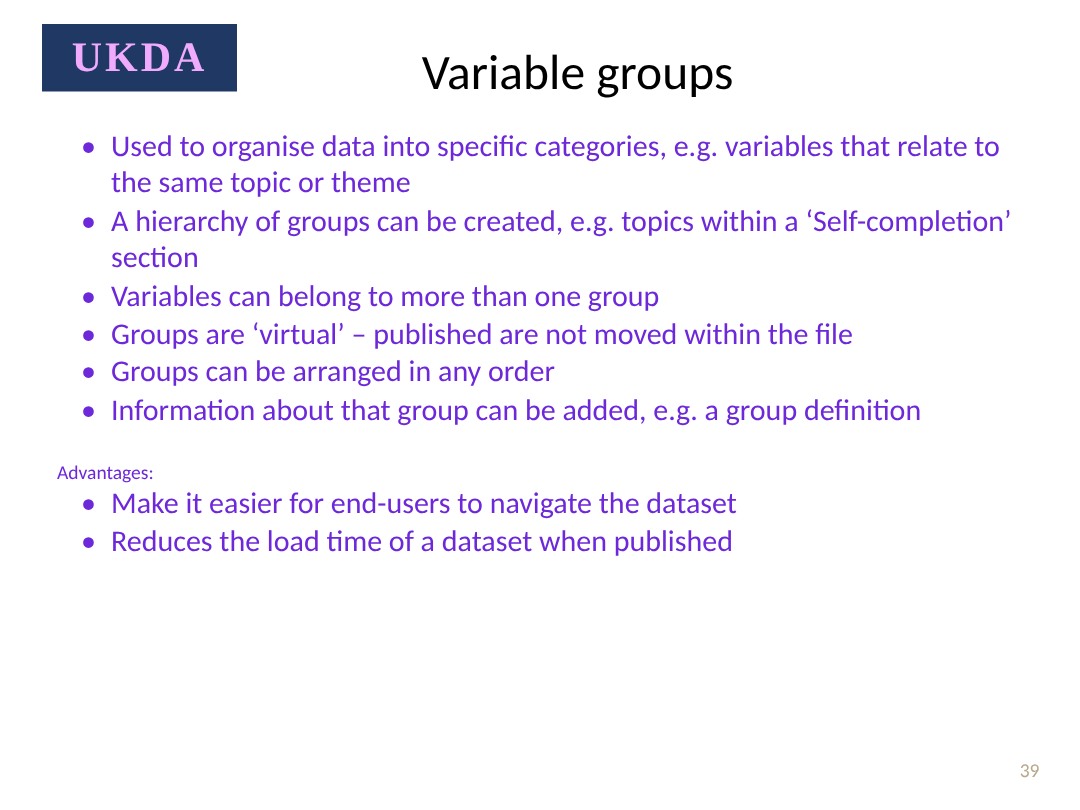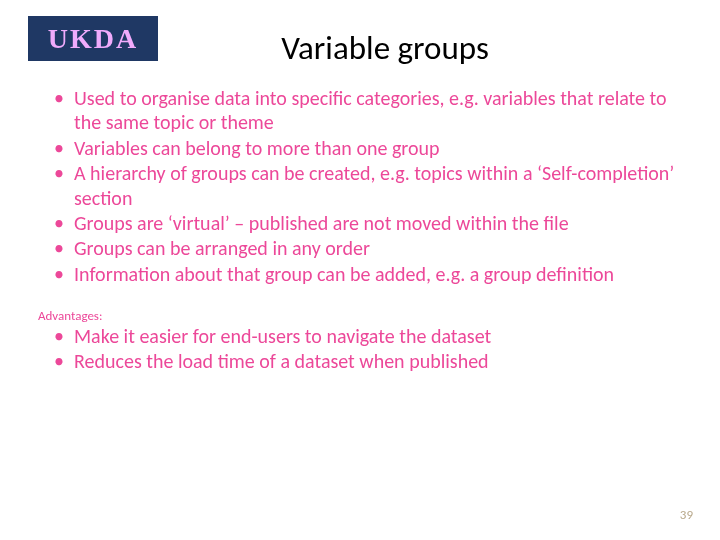--- a/index.html
+++ b/index.html
@@ -54,21 +54,21 @@
     text-align: center;
     font-size: 33px;
     color: #000000;
     font-weight: 400;
     margin-top: 16px;
     margin-left: -70px;
   }
   .content {
     font-size: 20px;
     line-height: 1.22;
-    color: #ec4899;
+    color: #6d28d9;
   }
   .content ul {
     list-style: none;
     padding-left: 36px;
   }
   .content ul li {
     position: relative;
     margin-bottom: 1px;
   }
   .content ul li::before {
@@ -115,22 +115,22 @@
       <div class="logo-box">
         <span class="logo-text">UKDA</span>
       </div>
     </div>
     <div class="title">Variable groups</div>
   </div>
 
   <div class="content">
     <ul>
       <li>Used to organise data into specific categories, e.g. variables that relate to the same topic or theme</li>
+      <li>A hierarchy of groups can be created, e.g. topics within a ‘Self-completion’ section</li>
       <li>Variables can belong to more than one group</li>
-      <li>A hierarchy of groups can be created, e.g. topics within a ‘Self-completion’ section</li>
       <li>Groups are ‘virtual’ – published are not moved within the file</li>
       <li>Groups can be arranged in any order</li>
       <li>Information about that group can be added, e.g. a group definition</li>
     </ul>
 
     <div class="adv-label">Advantages:</div>
     <ul class="adv-list">
       <li>Make it easier for end-users to navigate the dataset</li>
       <li>Reduces the load time of a dataset when published</li>
     </ul>

